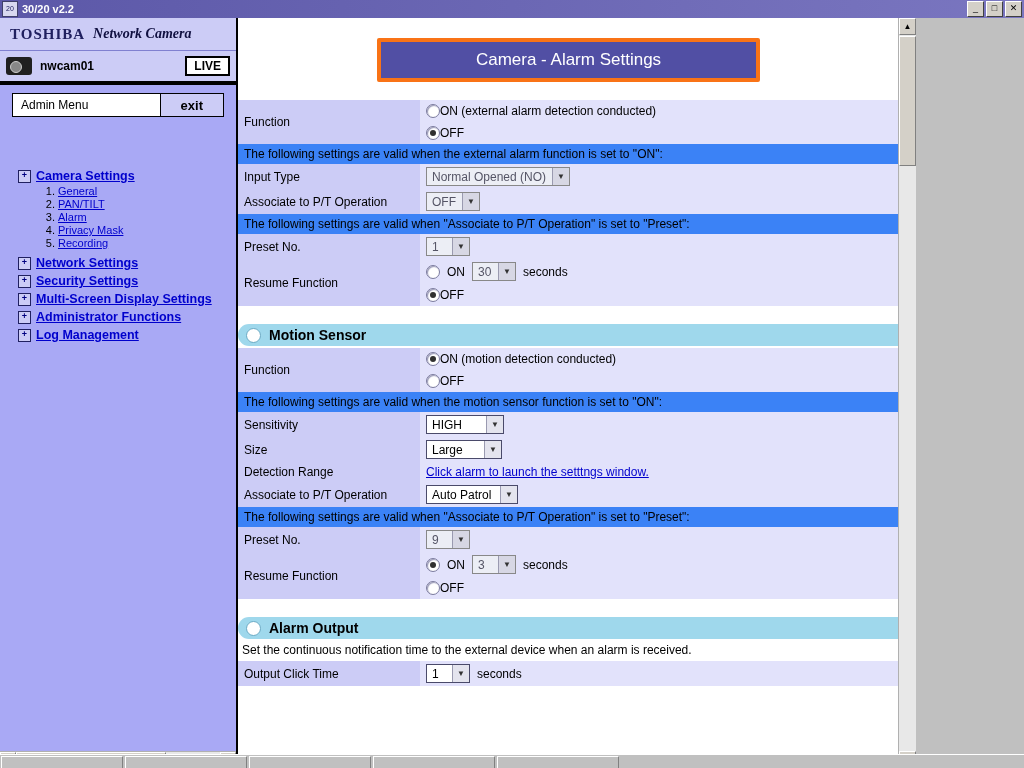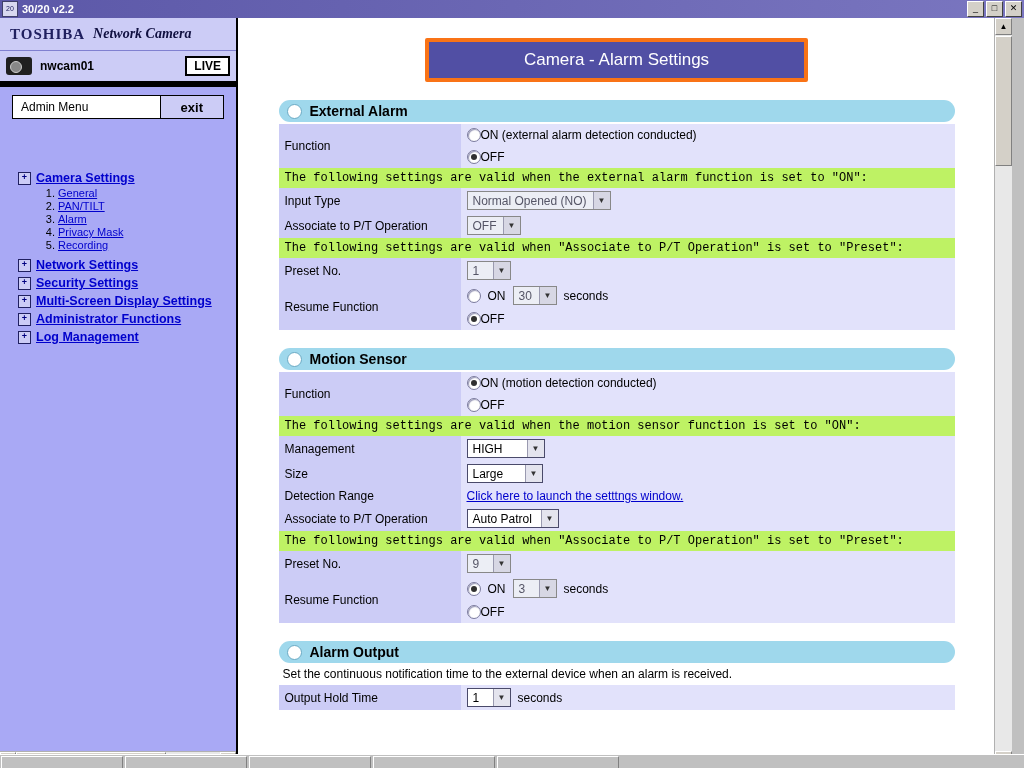--- a/index.html
+++ b/index.html
@@ -60,21 +60,21 @@
     line-height: 12px;
     text-align: center;
     color: #000000;
   }
 
   
   .page {
     position: absolute;
     left: 0;
     top: 18px;
-    width: 1012px;
+    width: 916px;
     height: 750px;
     background: #ffffff;
   }
   .content-area {
     position: absolute;
     left: 0; top: 0;
     right: 0; bottom: 0;
     display: flex;
   }
 
@@ -109,21 +109,21 @@
     font-size: 14px;
     color: #101040;
   }
   .camname-bar {
     height: 30px;
     background: #ccccf6;
     display: flex;
     align-items: center;
     padding: 0 6px;
     gap: 8px;
-    border-bottom: 6px solid #000000;
+    border-bottom: 4px solid #000000;
   }
   .cam-icon {
     width: 26px; height: 18px;
     background: #202020;
     border-radius: 3px;
     position: relative;
   }
   .cam-icon:after {
     content: "";
     position: absolute;
@@ -273,24 +273,23 @@
   }
   td.lbl {
     width: 170px;
     background: #ccccf6;
     color: #000000;
   }
   td.val {
     background: #e2e2fb;
   }
   tr.note td {
-    background: #bef264;
+    background: #3b82f6;
     color: #000000;
     padding: 3px 6px;
-    font-family: Liberation Mono, monospace;
   }
   .radio-row {
     display: flex;
     align-items: center;
     padding: 1px 0;
   }
   .radio {
     width: 12px; height: 12px;
     border-radius: 50%;
     background: #ffffff;
@@ -531,24 +530,20 @@
           <div class="hbtn">▶</div>
         </div>
       </div>
 
       <div class="main">
         <div class="main-inner">
 
           <div class="page-title">Camera - Alarm Settings</div>
 
           <div class="section">
-            <div class="section-head">
-              <span class="section-bullet"></span>
-              <span class="section-title">External Alarm</span>
-            </div>
             <table class="settings">
               <tbody>
                   <tr>
                 <td class="lbl" rowspan="2">Function</td>
                 <td class="val">
                   <div class="radio-row">
                     <span class="radio"></span>
                     <span>ON  (external alarm detection conducted)</span>
                   </div>
                 </td>
@@ -641,41 +636,41 @@
                   <div class="radio-row">
                     <span class="radio"></span>
                     <span>OFF</span>
                   </div>
                 </td>
               </tr>
               <tr class="note">
                 <td colspan="2" class="note-text">The following settings are valid when the motion sensor function is set to "ON":</td>
               </tr>
               <tr>
-                <td class="lbl">Management</td>
+                <td class="lbl">Sensitivity</td>
                 <td class="val">
                   <span class="sel enabled" style="min-width:78px">
                     <span class="txt">HIGH</span>
                     <span class="arrow">▼</span>
                   </span>
                 </td>
               </tr>
               <tr>
                 <td class="lbl">Size</td>
                 <td class="val">
                   <span class="sel enabled" style="min-width:76px">
                     <span class="txt">Large</span>
                     <span class="arrow">▼</span>
                   </span>
                 </td>
               </tr>
               <tr>
                 <td class="lbl">Detection Range</td>
                 <td class="val">
-                  <span class="link">Click here to launch the setttngs window.</span>
+                  <span class="link">Click alarm to launch the setttngs window.</span>
                 </td>
               </tr>
               <tr>
                 <td class="lbl">Associate to P/T Operation</td>
                 <td class="val">
                   <span class="sel enabled" style="min-width:92px">
                     <span class="txt">Auto Patrol</span>
                     <span class="arrow">▼</span>
                   </span>
                 </td>
@@ -720,21 +715,21 @@
 
           <div class="section">
             <div class="section-head">
               <span class="section-bullet"></span>
               <span class="section-title">Alarm Output</span>
             </div>
             <div class="alarm-note">Set the continuous notification time to the external device when an alarm is received.</div>
             <table class="settings">
               <tbody>
                   <tr>
-                <td class="lbl">Output Hold Time</td>
+                <td class="lbl">Output Click Time</td>
                 <td class="val">
                   <div class="inline">
                     <span class="sel enabled" style="min-width:44px">
                       <span class="txt">1</span>
                       <span class="arrow">▼</span>
                     </span>
                     <span>seconds</span>
                   </div>
                 </td>
               </tr>

